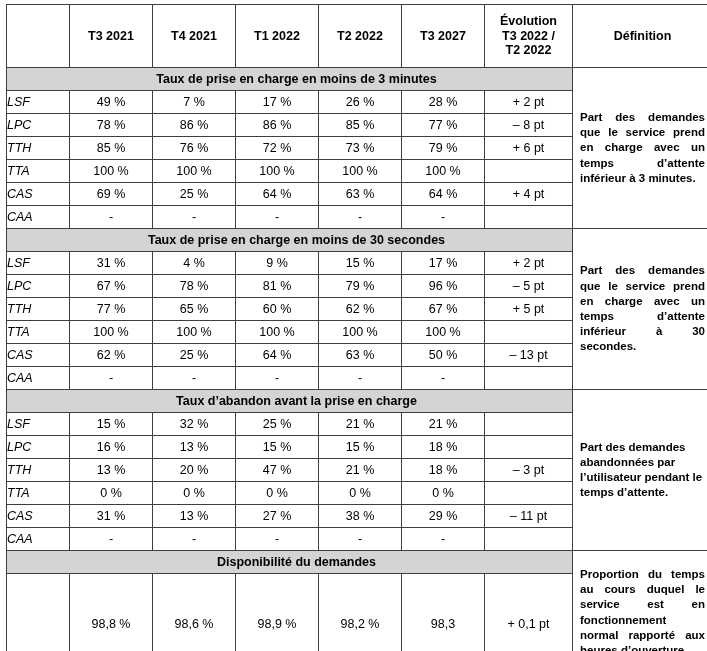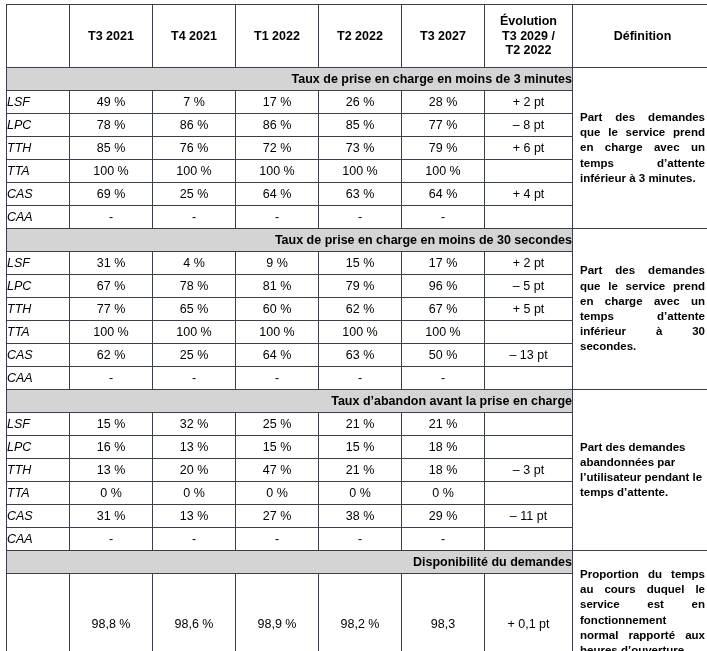--- a/index.html
+++ b/index.html
@@ -45,21 +45,21 @@
     line-height: 1.15;
   }
   th.blank-corner { border: 1px solid #3a3f4a; }
 
   tr.section td {
     background: #d4d4d4;
     font-weight: bold;
     font-size: 12.5px;
     height: 22px;
     padding-left: 14px;
-    text-align: right;
+    text-align: center;
   }
   tr.section td.sec-def {
     background: #ffffff;
   }
 
   td.rowlabel {
     font-style: italic;
     text-align: left;
     padding-left: 10px;
     height: 22px;
@@ -95,21 +95,21 @@
     <thead>
       <tr>
         <th class="blank-corner"></th>
         <th>T3 2021</th>
         <th>T4 2021</th>
         <th>T1 2022</th>
         <th>T2 2022</th>
         <th>T3 2027</th>
         <th>
           <span>Évolution</span><br>
-          <span>T3 2029 /</span><br>
+          <span>T3 2022 /</span><br>
           <span>T2 2022</span>
         </th>
         <th>Définition</th>
       </tr>
     </thead>
     <tbody>
 
       <tr class="section">
         <td colspan="7">Taux de prise en charge en moins de 3 minutes</td>
         <td class="sec-def" rowspan="7" style="text-align:justify;text-align-last:left;padding:4px 7px;font-size:11.5px;line-height:1.32;">Part des demandes que le service prend en charge avec un temps d’attente inférieur à 3 minutes.</td>

